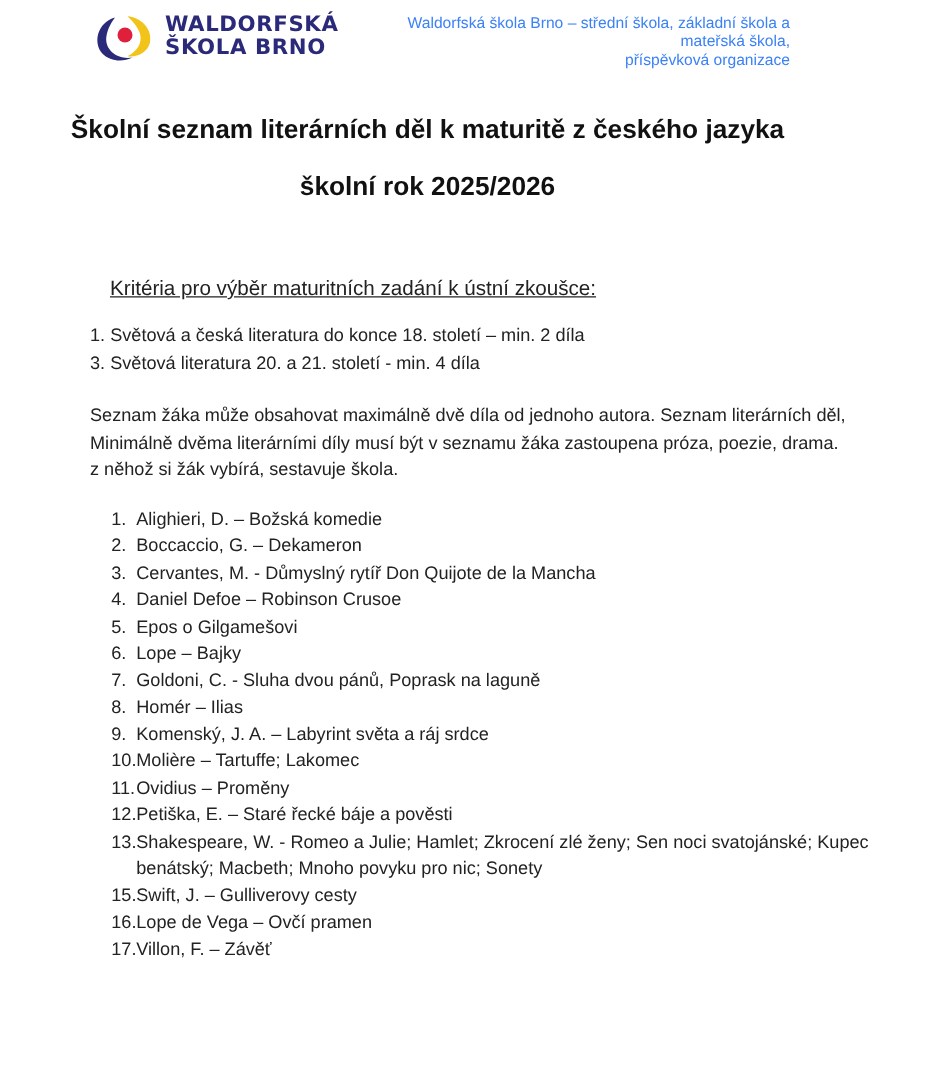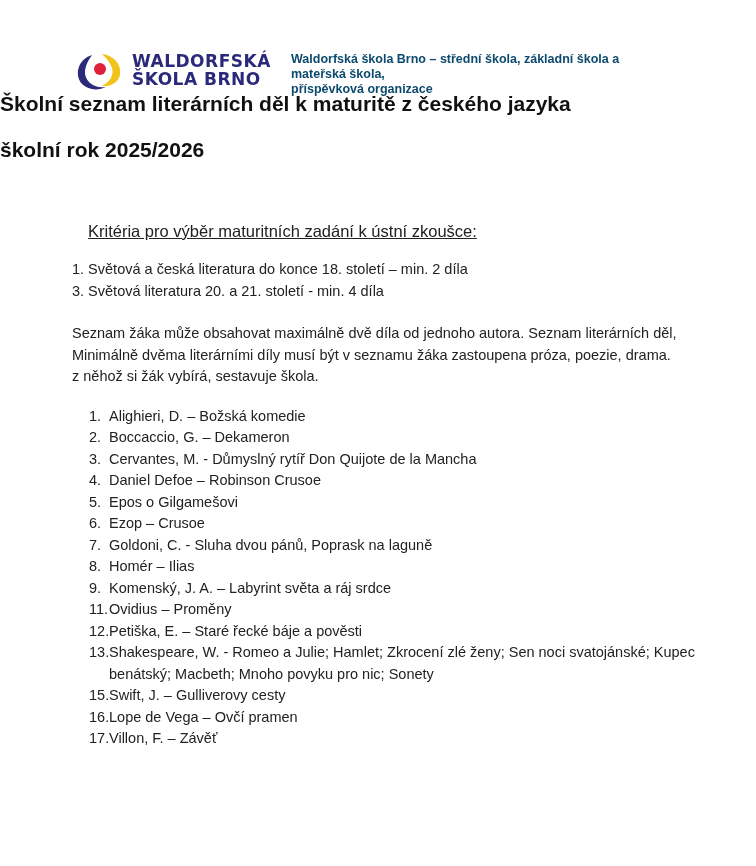--- a/index.html
+++ b/index.html
@@ -1,23 +1,23 @@
 <!DOCTYPE html>
 <html><head>
 <meta charset="utf-8">
 <style>
   html, body { margin: 0; padding: 0; background: #ffffff; }
   body { width: 756px; height: 866px; overflow: hidden; position: relative; font-family: "Liberation Sans", sans-serif; color: #1a1a1a; }
-  .header { position: absolute; left: 0; top: 0; width: 632px; height: 60px; margin-top: 41px; }
+  .header { position: absolute; left: 0; top: 0; width: 632px; height: 60px; }
   .logo { position: absolute; left: 72px; top: 10px; width: 54px; height: 40px; }
   .logo-text { position: absolute; left: 132px; top: 11px; color: #2b2a7a; font-weight: bold; font-size: 17px; line-height: 18px; letter-spacing: 0.5px; font-family: "DejaVu Sans", sans-serif; }
   .org { position: absolute; left: 291px; top: 11px; color: #3a3a7a; font-size: 12.5px; line-height: 15px; }
-  .org .b { font-weight: bold; color: #0c4a6e; }
+  .org .b { font-weight: normal; color: #3b82f6; text-align: right; }
   .org .a { color: #555; }
-  .title { position: absolute; left: 0; width: 684px; text-align: left; font-weight: bold; font-size: 21px; color: #111; }
+  .title { position: absolute; left: 0; width: 684px; text-align: center; font-weight: bold; font-size: 21px; color: #111; }
   .t1 { top: 92px; }
   .t2 { top: 138px; }
   .content { position: absolute; left: 72px; top: 203px; width: 640px; font-size: 14.5px; color: #222; }
   .u-head { text-decoration: underline; font-size: 16.5px; margin: 16px; line-height: 24px; }
   .line { line-height: 21.5px; }
   .para { margin-top: 21px; line-height: 21.5px; }
   .sec2 { margin-top: 25px; }
   ol.works { list-style: none; margin: 18px 0 0 0; padding: 0; }
   ol.works li { display: flex; line-height: 21.5px; }
   ol.works .num { width: 20px; flex: 0 0 auto; text-align: left; margin-left: 17px; }
@@ -74,33 +74,37 @@
     <li>
         <span class="num">4.</span>
         <span class="txt">Daniel Defoe – Robinson Crusoe</span>
       </li>
     <li>
         <span class="num">5.</span>
         <span class="txt">Epos o Gilgamešovi</span>
       </li>
     <li>
         <span class="num">6.</span>
-        <span class="txt">Ezop – Crusoe</span>
+        <span class="txt">Lope – Bajky</span>
       </li>
     <li>
         <span class="num">7.</span>
         <span class="txt">Goldoni, C. - Sluha dvou pánů, Poprask na laguně</span>
       </li>
     <li>
         <span class="num">8.</span>
         <span class="txt">Homér – Ilias</span>
       </li>
     <li>
         <span class="num">9.</span>
         <span class="txt">Komenský, J. A. – Labyrint světa a ráj srdce</span>
+      </li>
+    <li>
+        <span class="num w2">10.</span>
+        <span class="txt">Molière – Tartuffe; Lakomec</span>
       </li>
     <li>
         <span class="num w2">11.</span>
         <span class="txt">Ovidius – Proměny</span>
       </li>
     <li>
         <span class="num w2">12.</span>
         <span class="txt">Petiška, E. – Staré řecké báje a pověsti</span>
       </li>
     <li>

